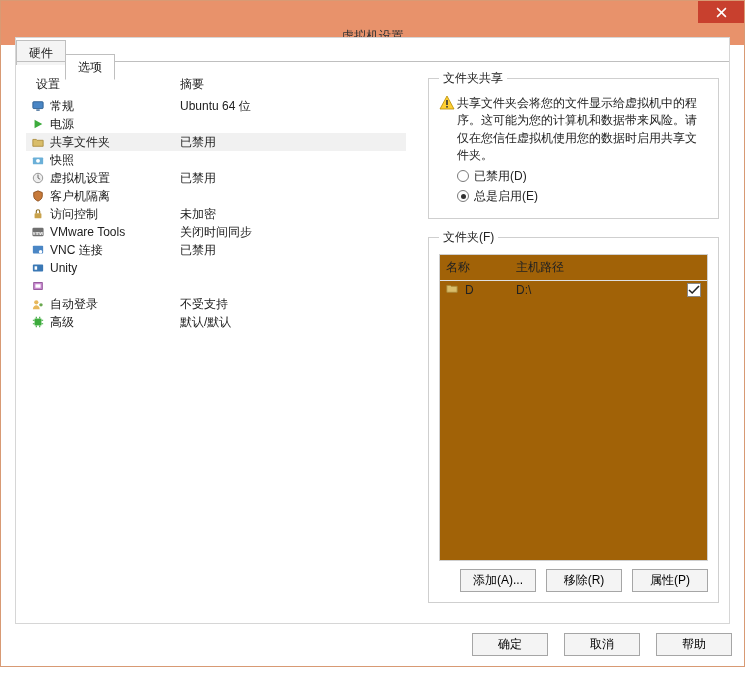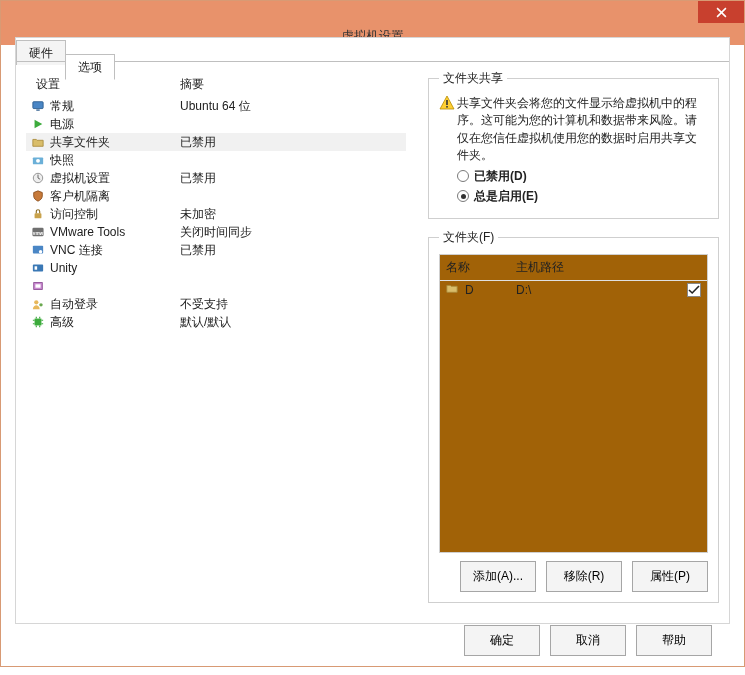--- a/index.html
+++ b/index.html
@@ -32,44 +32,44 @@
   .row .name { width:130px; white-space:nowrap; overflow:hidden; text-overflow:ellipsis;}
   .row .summary { flex:1; color:#222; white-space:nowrap;}
 
   
   .right-col { flex:1; padding-left:22px; display:flex; flex-direction:column;}
   fieldset.box { border:1px solid #cfcfcf; margin:0 0 10px 0; padding:8px 10px 10px; }
   fieldset.box > legend { padding:0 4px; font-size:12px;}
   .warnline { display:flex; }
   .warnline .wic { width:18px; flex:0 0 auto; }
   .warnline .wt { flex:1; line-height:1.45;}
-  .radios { padding-left:18px; font-weight:bold;}
+  .radios { padding-left:18px; }
   .radio { display:flex; align-items:center; margin:3px 0; gap:5px;}
   .radio.disabled { color:#9c9c9c; }
   .fradio { width:12px;height:12px;border:1px solid #7a7a7a;border-radius:50%; display:inline-flex;align-items:center;justify-content:center; background:#fff;}
   .fradio .dot { width:5px; height:5px; background:#333; border-radius:50%; display:none;}
   .fradio.checked .dot{display:block;}
   .fradio.dis { border-color:#bdbdbd;}
 
   .folders-box { flex:1; display:flex; flex-direction:column; }
   .folder-list { flex:1; border:1px solid #cfcfcf; background:#a16207; min-height:260px;}
   .fhead { display:flex; border-bottom:1px solid #e0e0e0; padding:4px 6px;}
   .fh-name { width:70px;}
   .fh-path { flex:1;}
   .frow { display:flex; align-items:center; padding:2px 6px; height:18px;}
   .frow .fic { width:16px; height:16px; margin-right:3px;}
   .frow .fname { width:51px;}
   .frow .fpath { flex:1;}
   .frow .fchk { width:14px; height:14px; border:1px solid #888; display:flex; align-items:center; justify-content:center; background:#fff;}
   .frow .fchk svg { width:12px; height:10px;}
 
   .btnrow { display:flex; justify-content:flex-end; gap:10px; margin-top:8px;}
-  button.btn { min-width:76px; height:31px; border:1px solid #a6a6a6; background:#f4f4f4; font-family:inherit; font-size:12px; cursor:pointer;}
-
-  .footer { position:absolute; right:32px; bottom:10px; display:flex; gap:10px;margin-left:46px;}
+  button.btn { min-width:76px; height:23px; border:1px solid #a6a6a6; background:#f4f4f4; font-family:inherit; font-size:12px; cursor:pointer;}
+
+  .footer { position:absolute; right:12px; bottom:10px; display:flex; gap:16px;margin-left:46px;}
 
   
   .i-sq { width:12px; height:12px;}
 </style>
 </head>
 <body>
 
 <div class="window">
   <div class="titlebar">
     <span class="title">虚拟机设置</span>

